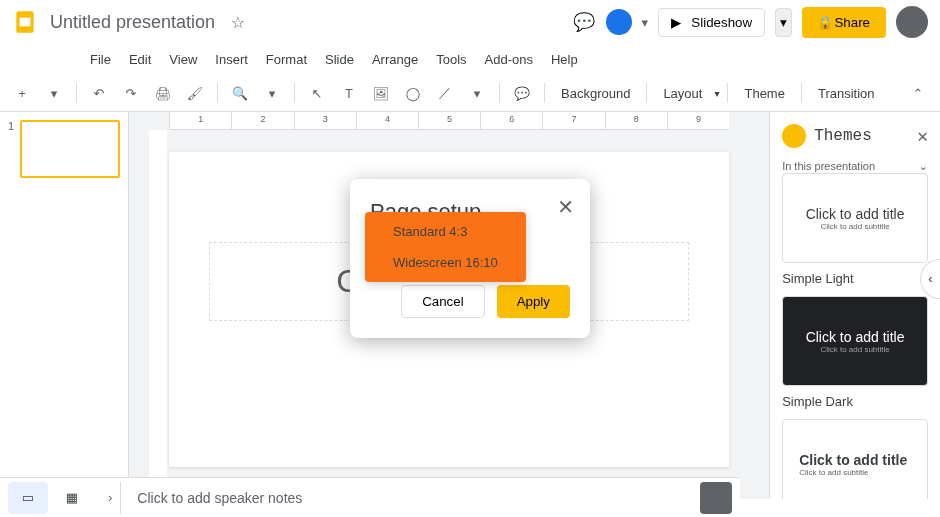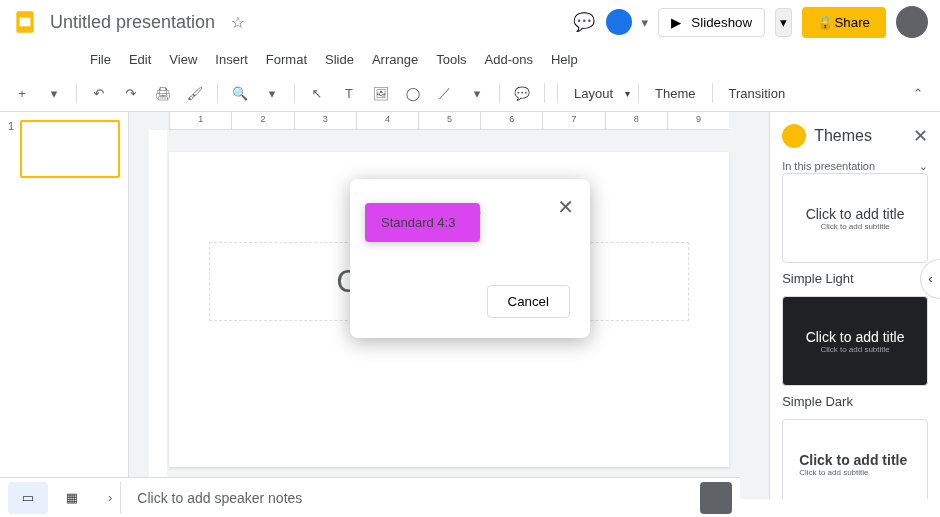--- a/index.html
+++ b/index.html
@@ -35,21 +35,21 @@
     
     .canvas-area { flex: 1; background: #f1f3f4; position: relative; padding: 20px 40px; }
     .ruler-h { position: absolute; top: 0; left: 40px; right: 40px; height: 18px; background: #fff; border-bottom: 1px solid #dadce0; display: flex; font-size: 9px; color: #5f6368; }
     .ruler-h span { flex: 1; text-align: center; border-left: 1px solid #dadce0; padding-top: 2px; }
     .ruler-v { position: absolute; top: 18px; left: 20px; width: 18px; bottom: 0; background: #fff; }
     .slide-canvas { background: #fff; width: 560px; height: 315px; margin: 20px auto; box-shadow: 0 1px 3px rgba(0,0,0,0.12); position: relative; }
     .slide-title-area { position: absolute; top: 90px; left: 40px; right: 40px; border: 1px dashed #dadce0; padding: 20px; text-align: center; }
     .slide-title { font-size: 32px; color: #5f6368; }
     
     .themes-panel { width: 200px; border-left: 1px solid #dadce0; padding: 12px; overflow-y: auto; }
-    .themes-header { display: flex; align-items: center; gap: 8px; margin-bottom: 12px; }
+    .themes-header { display: flex; align-items: center; gap: 8px; margin-bottom: 12px; font-family: Liberation Mono, monospace; }
     .themes-icon { width: 24px; height: 24px; background: #fbbc04; border-radius: 50%; }
     .themes-title { font-size: 16px; }
     .themes-close { margin-left: auto; cursor: pointer; font-size: 18px; color: #5f6368; }
     .themes-subtitle { font-size: 11px; color: #5f6368; margin-bottom: 0; display: flex; justify-content: space-between; }
     .theme-card { border: 1px solid #dadce0; border-radius: 4px; margin-bottom: 8px; height: 90px; background: #fff; display: flex; flex-direction: column; align-items: center; justify-content: center; cursor: pointer; }
     .theme-card.dark { background: #202124; color: #fff; }
     .theme-card.stream { align-items: flex-start; padding: 16px; }
     .theme-card-title { font-size: 14px; }
     .theme-card-sub { font-size: 8px; color: #5f6368; }
     .theme-label { font-size: 13px; margin-bottom: 10px; }
@@ -62,21 +62,21 @@
     .explore-btn { width: 32px; height: 32px; background: #5f6368; border-radius: 4px; margin: 4px 8px; }
     
     .modal-overlay { position: absolute; top: 0; left: 0; right: 0; bottom: 0; background: rgba(0,0,0,0); display: flex; align-items: center; justify-content: center; z-index: 100; }
     .modal { background: #fff; border-radius: 8px; box-shadow: 0 4px 20px rgba(0,0,0,0.3); width: 240px; padding: 20px; position: relative; }
     .modal-title { font-size: 22px; color: #3c4043; margin-bottom: 16px; }
     .modal-close { position: absolute; top: 16px; right: 16px; cursor: pointer; font-size: 20px; color: #5f6368; }
     .modal-buttons { display: flex; justify-content: flex-end; gap: 12px; margin-top: 60px; }
     .btn-cancel { border: 1px solid #dadce0; background: #fff; padding: 8px 20px; border-radius: 4px; cursor: pointer; }
     .btn-apply { background: #fbbc04; border: none; padding: 8px 20px; border-radius: 4px; cursor: pointer; }
     
-    .dropdown-menu { position: absolute; top: 203px; left: 365px; background: #d946ef; border-radius: 4px; box-shadow: 0 2px 10px rgba(0,0,0,0.2); z-index: 200; padding: 4px 0; min-width: 115px; }
+    .dropdown-menu { position: absolute; top: 212px; left: 365px; background: #f97316; border-radius: 4px; box-shadow: 0 2px 10px rgba(0,0,0,0.2); z-index: 200; padding: 4px 12px; min-width: 115px; }
     .dropdown-item { padding: 8px 16px; cursor: pointer; font-size: 13px; }
     .dropdown-item.selected { background: #e8eaed; }
     
     .side-arrow { position: absolute; right: 0; top: 50%; width: 20px; height: 40px; background: #fff; border: 1px solid #dadce0; border-right: none; border-radius: 20px 0 0 20px; display: flex; align-items: center; justify-content: center; cursor: pointer; z-index: 50; }
   </style>
 </head>
 <body>
 
 <div class="header">
   <svg class="logo" viewBox="0 0 24 24">
@@ -131,20 +131,21 @@
   <div class="tool-sep"></div>
   <div class="tool-btn">↖</div>
   <div class="tool-btn">T</div>
   <div class="tool-btn">🖼</div>
   <div class="tool-btn">◯</div>
   <div class="tool-btn">／</div>
   <div class="tool-btn">▾</div>
   <div class="tool-sep"></div>
   <div class="tool-btn">💬</div>
   <div class="tool-sep"></div>
+  <span class="tool-text">Background</span>
   <div class="tool-sep"></div>
   <span class="tool-text">Layout</span>
   <span style="font-size:10px;">▾</span>
   <div class="tool-sep"></div>
   <span class="tool-text">Theme</span>
   <div class="tool-sep"></div>
   <span class="tool-text">Transition</span>
   <div class="tool-btn collapse-btn">⌃</div>
 </div>
 
@@ -215,19 +216,21 @@
 </div>
 
 <div class="side-arrow">‹</div>
 
 <div class="modal-overlay">
   <div class="modal">
     <div class="modal-title">Page setup</div>
     <span class="modal-close">✕</span>
     <div class="modal-buttons">
       <button class="btn-cancel">Cancel</button>
+      <button class="btn-apply">Apply</button>
     </div>
   </div>
 </div>
 
 <div class="dropdown-menu">
   <div class="dropdown-item">Standard 4:3</div>
+  <div class="dropdown-item">Widescreen 16:10</div>
 </div>
 
 </body></html>

